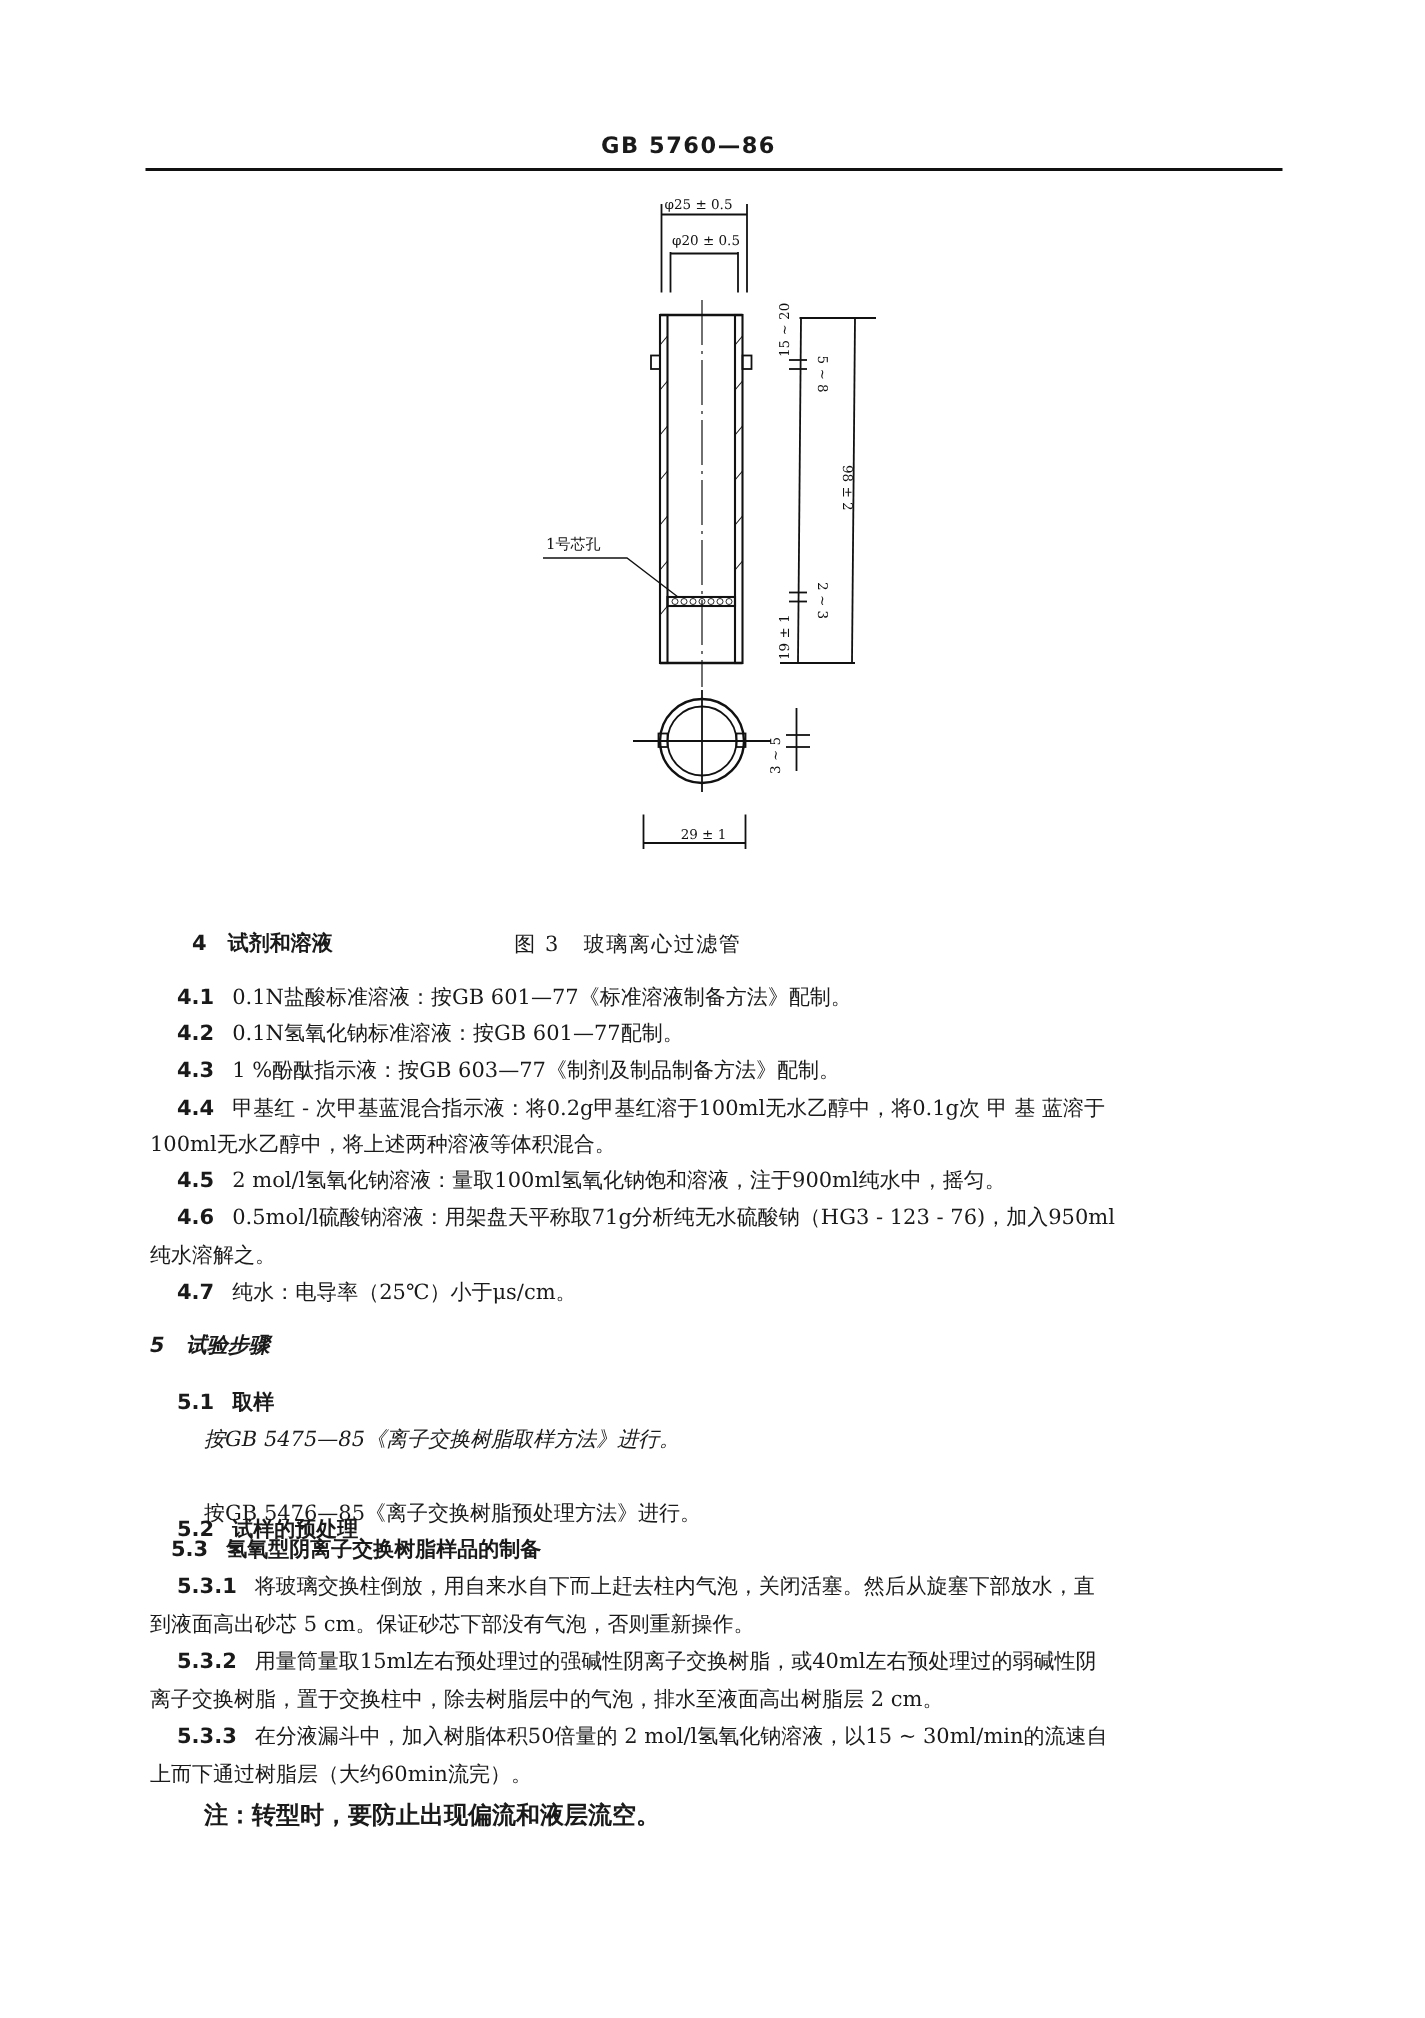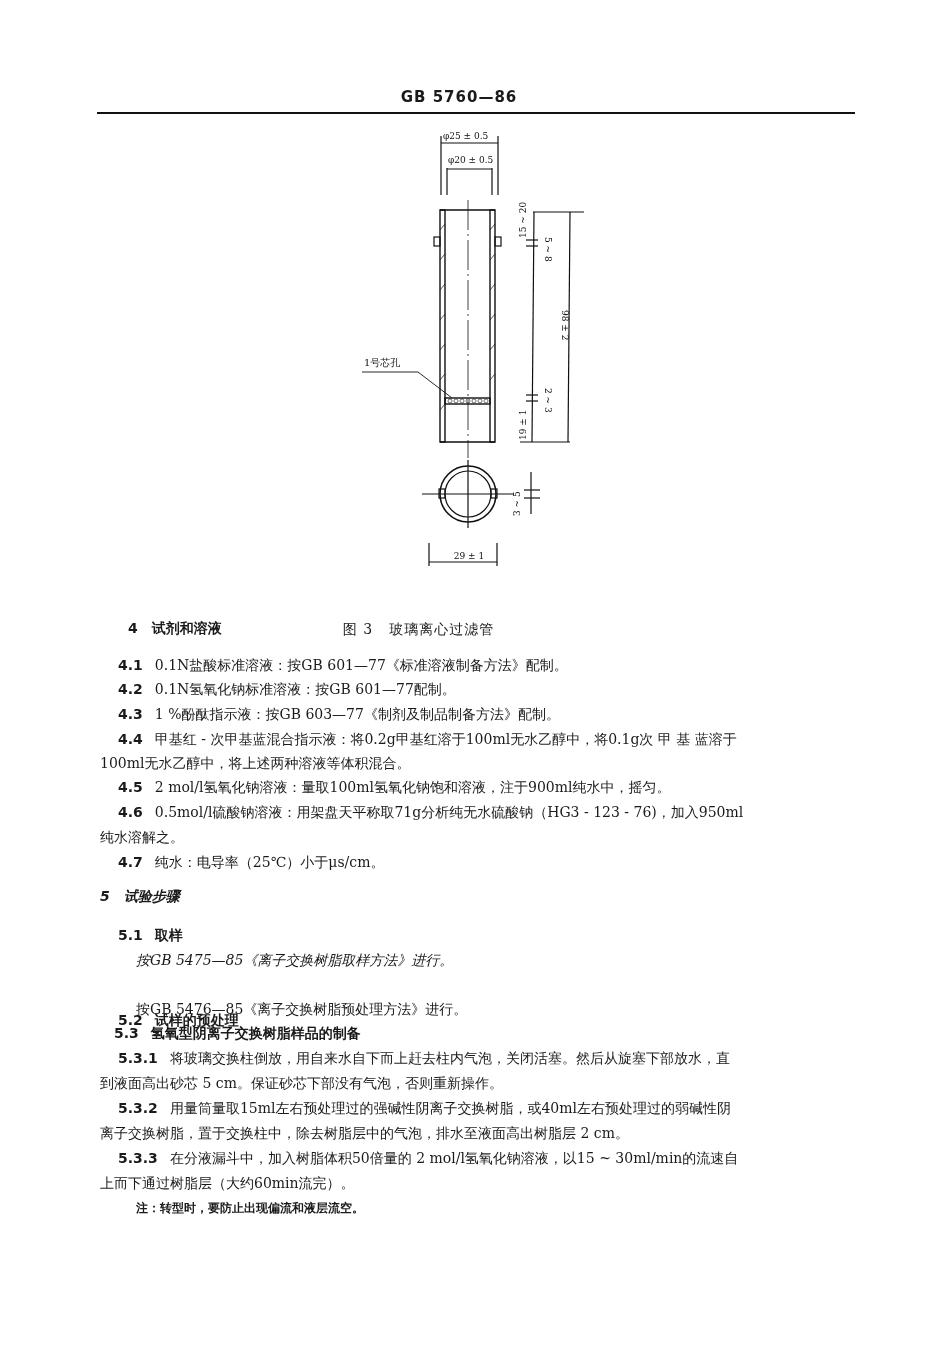--- a/index.html
+++ b/index.html
@@ -73,21 +73,21 @@
       white-space: nowrap;
     }
     .num-b {
       font-family: "DejaVu Sans", "Liberation Sans", sans-serif;
       font-weight: bold;
       display: inline-block;
       margin-right: 12px;
     }
     .note {
       position: absolute;
-      font-size: 12px;
+      font-size: 16px;
       font-weight: bold;
       white-space: nowrap;
     }
     .sub-h {
       font-weight: bold;
       font-family: "DejaVu Sans", "Liberation Sans", sans-serif;
     }
   </style>
 </head>
 <body>

